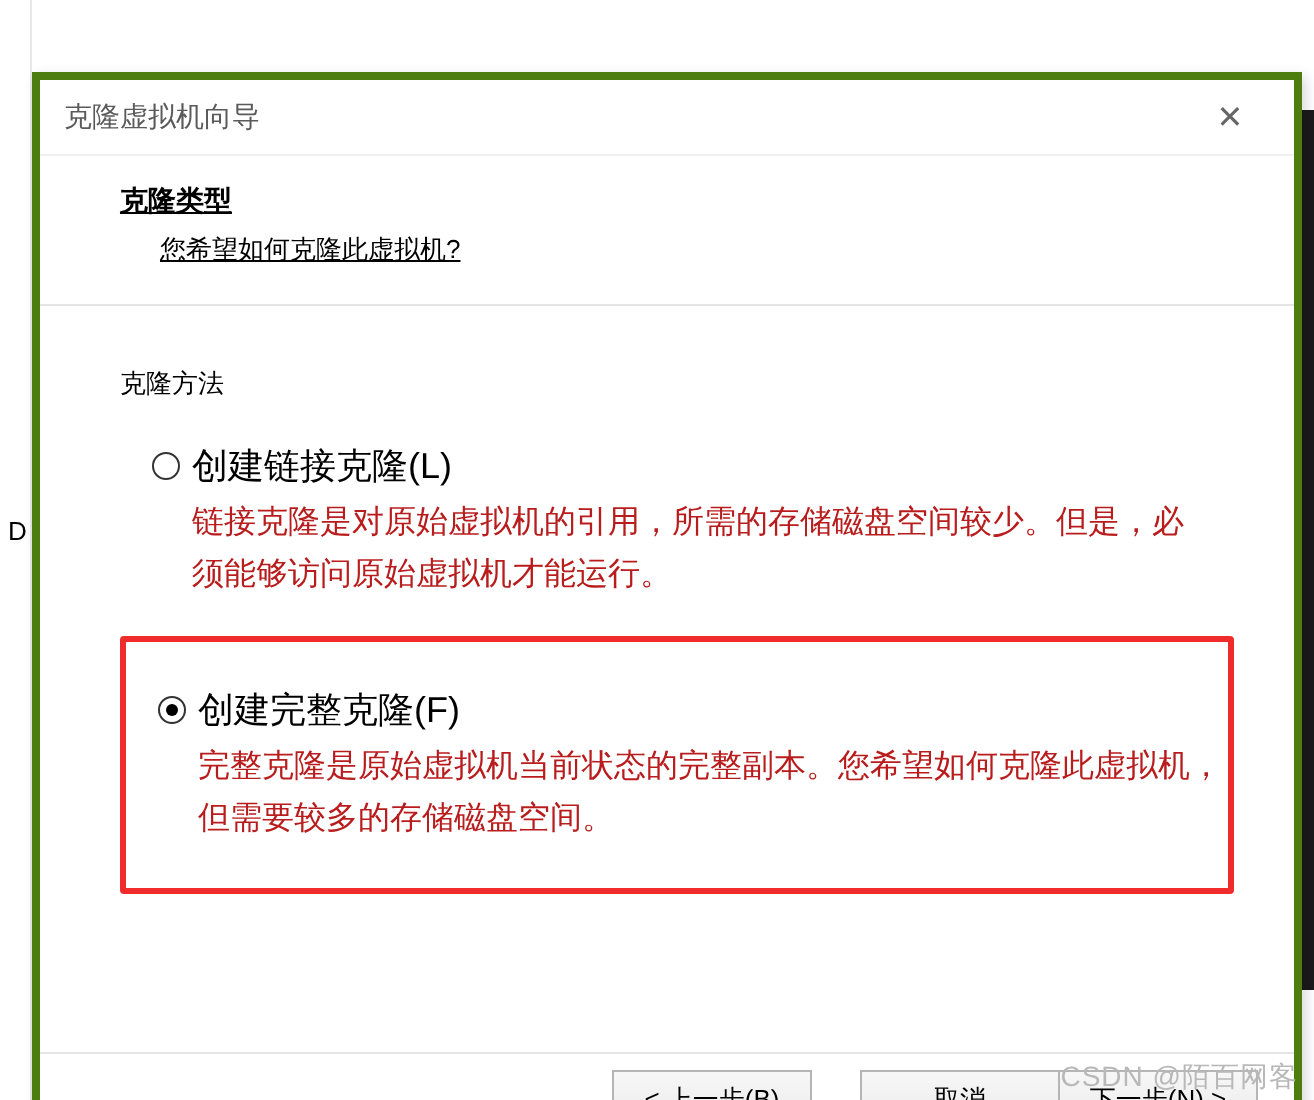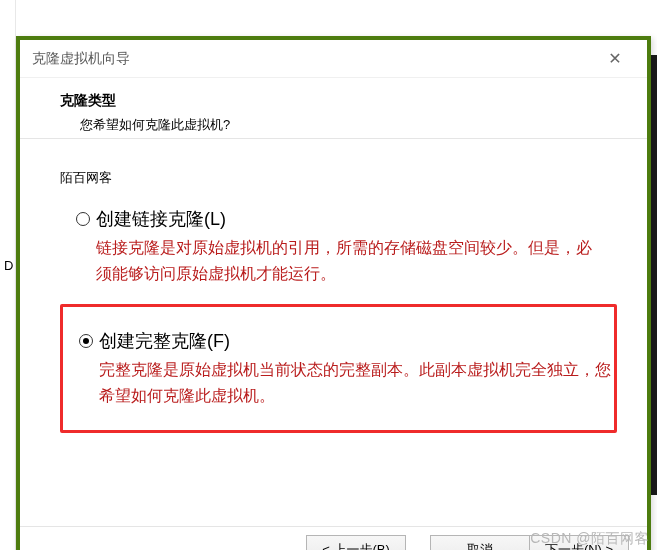--- a/index.html
+++ b/index.html
@@ -53,22 +53,23 @@
   }
   .close-x {
     font-size: 16px;
     color: #666;
     width: 40px;
     text-align: center;
     cursor: pointer;
     font-family: Arial, sans-serif;
   }
   .header {
-    padding: 14px 40px 4px 40px;
+    padding: 14px 40px 18px 40px;
     border-bottom: 1px solid #e5e5e5;
+    text-decoration: underline;
   }
   .header-title {
     font-weight: bold;
     font-size: 14px;
     color: #000;
   }
   .header-sub {
     font-size: 13px;
     color: #000;
     margin-top: 6px;
@@ -168,38 +169,38 @@
     <span>克隆虚拟机向导</span>
     <span class="close-x">✕</span>
   </div>
 
   <div class="header">
     <div class="header-title">克隆类型</div>
     <div class="header-sub">您希望如何克隆此虚拟机?</div>
   </div>
 
   <div class="body">
-    <div class="group-title">陌百网客</div>
+    <div class="group-title">克隆方法</div>
 
     <div class="option">
       <div class="radio-row">
         <span class="radio"></span>
         <span class="radio-label">创建链接克隆(L)</span>
       </div>
       <div class="option-desc">链接克隆是对原始虚拟机的引用，所需的存储磁盘空间较少。但是，必须能够访问原始虚拟机才能运行。</div>
     </div>
 
     <div class="option highlighted">
       <div class="radio-row">
         <span class="radio">
             <span class="dot"></span>
           </span>
         <span class="radio-label">创建完整克隆(F)</span>
       </div>
-      <div class="option-desc">完整克隆是原始虚拟机当前状态的完整副本。此副本虚拟机完全独立，您希望如何克隆此虚拟机。</div>
+      <div class="option-desc">完整克隆是原始虚拟机当前状态的完整副本。您希望如何克隆此虚拟机，但需要较多的存储磁盘空间。</div>
     </div>
   </div>
 
   <div class="footer">
     <button class="btn">&lt; 上一步(B)</button>
     <button class="btn cancel">取消</button>
     <button class="btn adjacent">下一步(N) &gt;</button>
   </div>
 
 </div>

